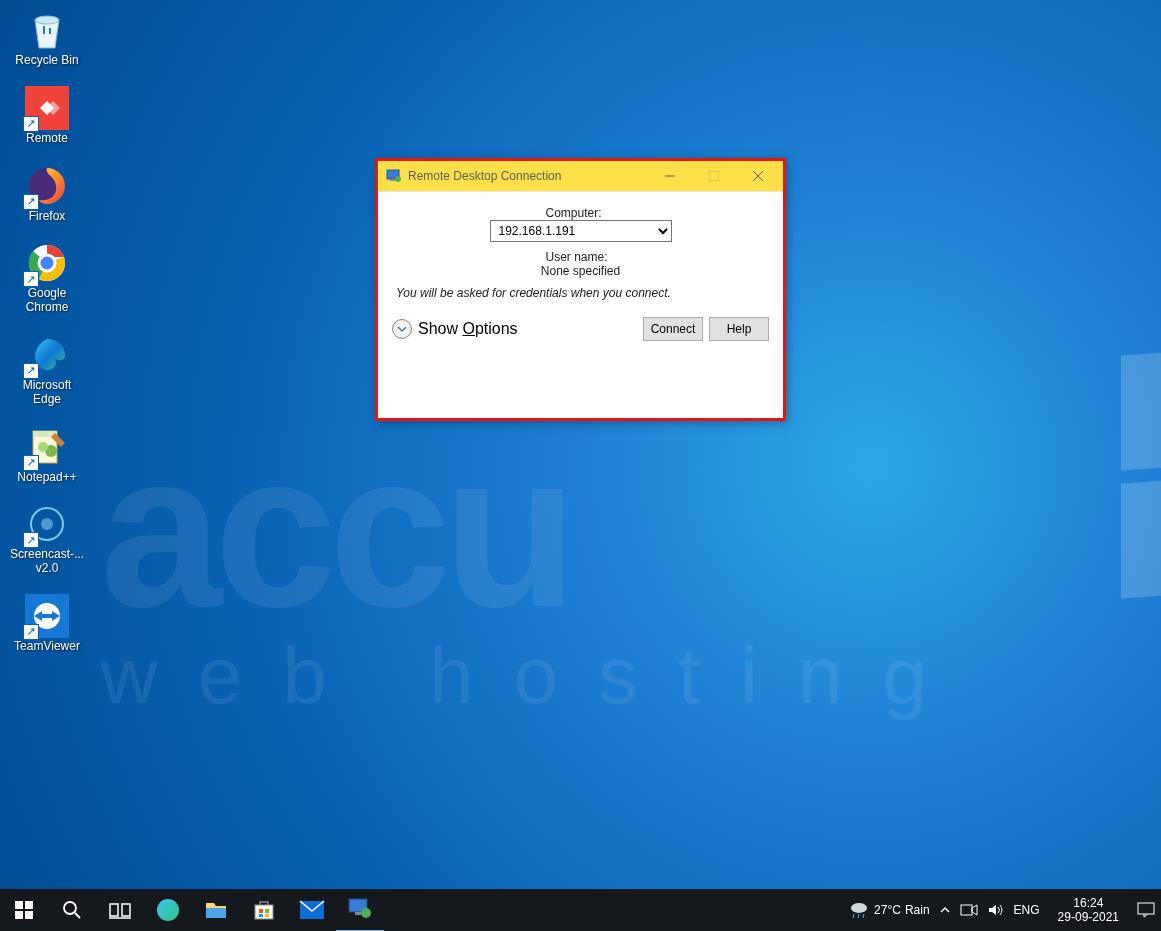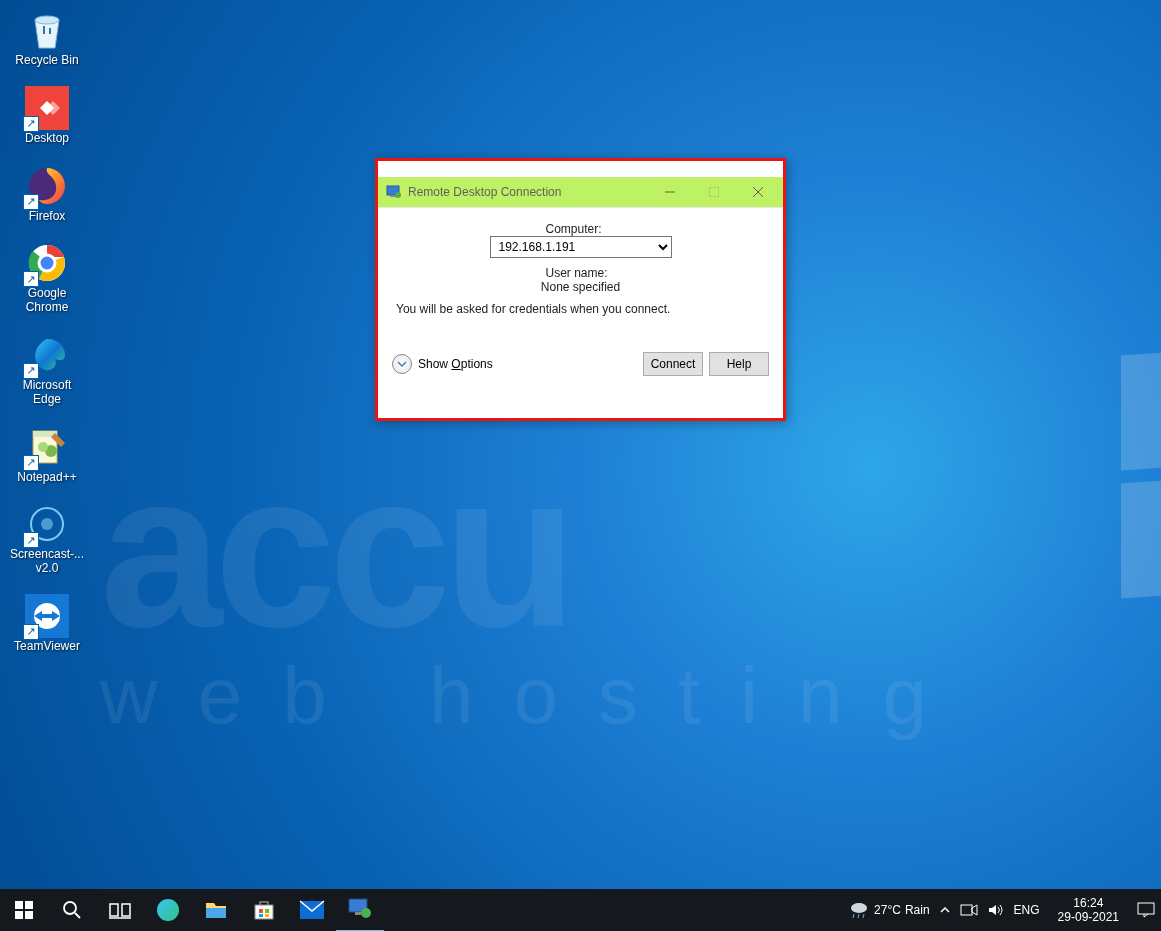--- a/index.html
+++ b/index.html
@@ -3,47 +3,47 @@
 <meta charset="utf-8">
 <style>
   html,body{margin:0;padding:0;height:100%;width:100%;font-family:"Segoe UI",Tahoma,sans-serif;overflow:hidden;}
   #desktop{position:relative;width:1161px;height:931px;background:radial-gradient(circle at 75% 50%, #2ea6e8 0%, #1e7fd4 30%, #0862b3 65%, #024c94 100%);overflow:hidden;}
   
   .winlogo{position:absolute;right:40px;top:330px;opacity:.18;pointer-events:none;}
   .winlogo div{position:absolute;background:#fff;}
   .winlogo .tl{left:0;top:20px;width:160px;height:115px;transform:skewY(-4deg);}
   .winlogo .bl{left:0;top:148px;width:160px;height:115px;transform:skewY(-4deg);}
   
-  .wm{position:absolute;left:100px;top:440px;color:rgba(255,255,255,.08);pointer-events:none;}
+  .wm{position:absolute;left:100px;top:420px;color:rgba(255,255,255,.08);pointer-events:none;}
   .wm .l1{font-size:220px;font-weight:700;letter-spacing:-8px;line-height:1;}
   .wm .l2{font-size:80px;letter-spacing:40px;margin-top:-10px;}
   
   .dicons{position:absolute;left:8px;top:8px;display:flex;flex-direction:column;gap:18px;}
   .dicon{width:78px;display:flex;flex-direction:column;align-items:center;cursor:pointer;}
   .dicon .ic{width:44px;height:44px;position:relative;display:flex;align-items:center;justify-content:center;}
   .dicon .lbl{color:#fff;font-size:12px;text-align:center;text-shadow:1px 1px 2px rgba(0,0,0,.7);margin-top:2px;line-height:1.15;}
   .shortcut{position:absolute;left:-2px;bottom:-2px;width:14px;height:14px;background:#fff;border:1px solid #0063b1;display:flex;align-items:center;justify-content:center;font-size:11px;color:#0063b1;}
   
   .rdc-frame{position:absolute;left:375px;top:158px;width:405px;height:257px;border:3px solid #e61610;background:#fff;box-shadow:2px 2px 10px rgba(0,0,0,.3);}
-  .rdc-title{height:30px;background:#bef264;display:flex;align-items:center;padding:0 3px 0 8px;color:#606060;font-size:12px;border-bottom:1px solid #e8e8e8;margin-top:16px;}
+  .rdc-title{height:30px;background:#fde047;display:flex;align-items:center;padding:0 3px 0 8px;color:#606060;font-size:12px;border-bottom:1px solid #e8e8e8;}
   .rdc-title .t{margin-left:6px;flex:1;}
   .rdc-title .wbtn{width:44px;height:28px;display:flex;align-items:center;justify-content:center;color:#606060;cursor:pointer;}
   .rdc-banner{height:70px;background:linear-gradient(#fafdff,#eef4fa 60%,#e4ecf4);display:flex;align-items:center;padding-left:14px;border-bottom:1px solid #d8dde2;}
   .rdc-banner .mon{width:52px;height:44px;position:relative;margin-right:10px;}
   .rdc-banner .txt{color:#0b4e9b;font-family:"Segoe UI",sans-serif;}
   .rdc-banner .txt .a{font-size:17px;}
   .rdc-banner .txt .b{font-size:22px;font-weight:700;margin-top:-4px;}
   .rdc-body{padding:14px 18px 10px 18px;font-size:12px;color:#222;}
   .rdc-body .row{display:flex;align-items:center;margin-bottom:8px;flex-direction:column;}
   .rdc-body .row .lab{width:70px;}
   .rdc-body .row .val{flex:1;}
   .rdc-body select.comp{width:182px;height:22px;font-size:12px;border:1px solid #767676;background:#fff;padding:0 4px;}
-  .rdc-body .hint{margin-top:6px;margin-bottom:26px;}
+  .rdc-body .hint{margin-top:6px;margin-bottom:7px;font-style:italic;}
   .rdc-actions{display:flex;align-items:center;padding:0 14px 10px 14px;}
-  .rdc-actions .show{flex:1;display:flex;align-items:center;font-size:12px;cursor:pointer;}
+  .rdc-actions .show{flex:1;display:flex;align-items:center;font-size:16px;cursor:pointer;}
   .rdc-actions .show .chev{width:18px;height:18px;border:1px solid #888;border-radius:50%;display:flex;align-items:center;justify-content:center;margin-right:6px;background:radial-gradient(#fff,#e6e6e6);}
   .rdc-actions button{width:60px;height:24px;background:#e1e1e1;border:1px solid #adadad;font-size:12px;margin-left:6px;cursor:pointer;}
   
   .taskbar{position:absolute;left:0;bottom:0;right:0;height:42px;background:#15181c;display:flex;align-items:center;color:#fff;font-size:12px;}
   .taskbar .titem{width:48px;height:42px;display:flex;align-items:center;justify-content:center;cursor:pointer;}
   .taskbar .spacer{flex:1;}
   .taskbar .tray{display:flex;align-items:center;gap:10px;padding:0 6px;}
   .taskbar .tray .ti{display:flex;align-items:center;gap:4px;cursor:pointer;}
   .taskbar .clock{text-align:center;line-height:1.2;font-size:12px;padding:0 8px;cursor:pointer;}
 </style>
@@ -79,21 +79,21 @@
     </div>
 
     <div class="dicon">
       <div class="ic" style="background:#ef443b;">
         <svg width="30" height="30" viewBox="0 0 30 30">
             <path d="M8 15 L15 8 L22 15 L15 22 Z" fill="#fff"></path>
             <path d="M14 15 L21 8 L28 15 L21 22 Z" fill="rgba(255,255,255,.5)"></path>
           </svg>
         <span class="shortcut">↗</span>
       </div>
-      <span class="lbl">Desktop</span>
+      <span class="lbl">Remote</span>
     </div>
 
     <div class="dicon">
       <div class="ic">
         <svg width="44" height="44" viewBox="0 0 44 44">
             <circle cx="22" cy="22" r="18" fill="#4a2b7a"></circle>
             <path d="M22 4 C32 4 40 12 40 22 C40 32 32 40 22 40 C16 40 14 36 14 36 C28 38 34 28 30 18 C28 12 20 10 22 4 Z" fill="url(#fg)"></path>
             <defs>
               <linearGradient id="fg" x1="0" y1="0" x2="1" y2="1">
                 <stop offset="0" stop-color="#ffd24a"></stop>

